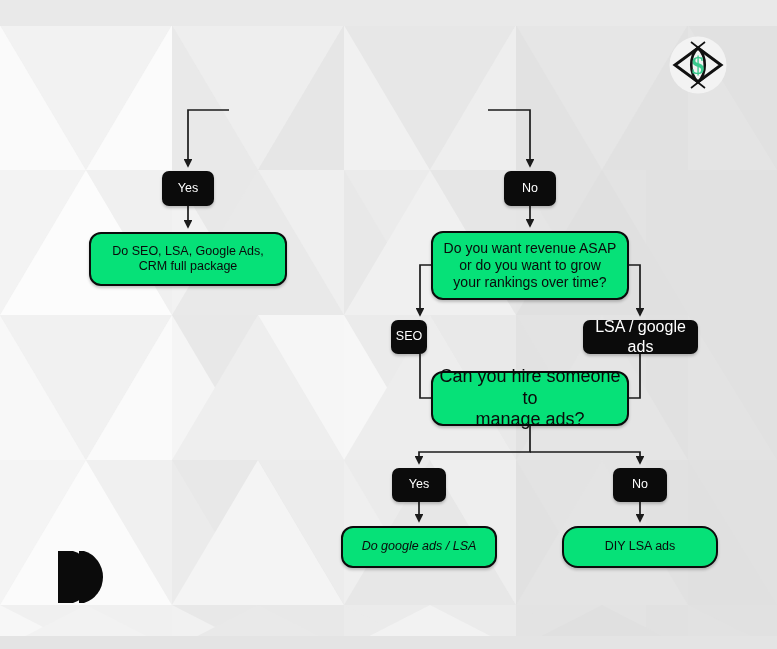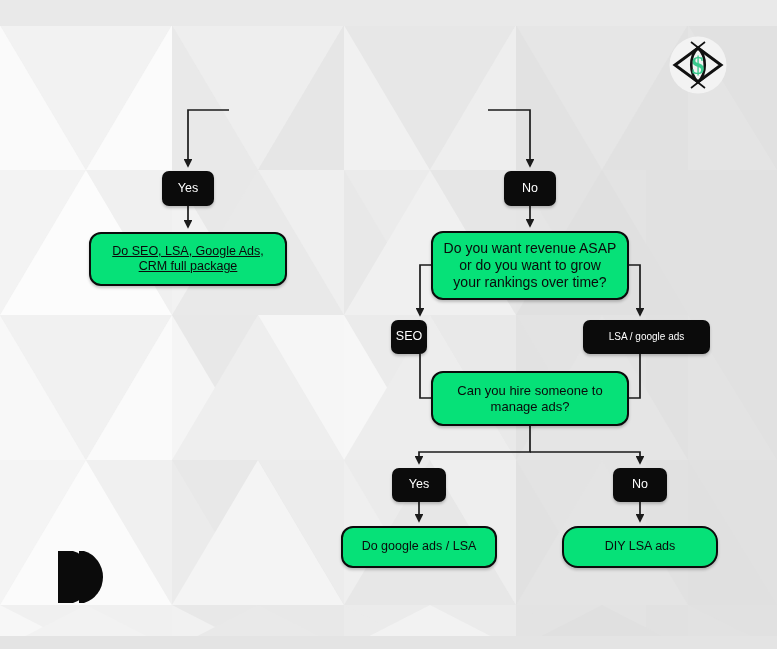--- a/index.html
+++ b/index.html
@@ -49,28 +49,28 @@
   .node.black {
     background: #0b0b0b;
     border-radius: 7px;
     color: #ffffff;
     box-shadow: 0 2px 3px rgba(0,0,0,0.22);
   }
   
   #n-budget      { left:229px; top:78px;  width:259px; height:64px; font-size:17px; font-weight:bold; letter-spacing:-0.2px; }
   #n-yes1        { left:162px; top:171px; width:52px;  height:35px; font-size:12.5px; }
   #n-no1         { left:504px; top:171px; width:52px;  height:35px; font-size:12.5px; }
-  #n-full-pkg    { left:89px;  top:232px; width:198px; height:54px; font-size:12.5px;text-decoration:underline; }
+  #n-full-pkg    { left:89px;  top:232px; width:198px; height:54px; font-size:12.5px; }
   #n-revenue     { left:431px; top:231px; width:198px; height:69px; font-size:14px; }
   #n-seo         { left:391px; top:320px; width:36px;  height:34px; font-size:12.5px; }
-  #n-lsa         { left:583px; top:320px; width:127px; height:34px; font-size:10px; }
-  #n-hire        { left:431px; top:371px; width:198px; height:55px; font-size:13px; }
+  #n-lsa         { left:583px; top:320px; width:115px; height:34px; font-size:16px; }
+  #n-hire        { left:431px; top:371px; width:198px; height:55px; font-size:18px; }
   #n-yes2        { left:392px; top:468px; width:54px;  height:34px; font-size:12.5px; }
   #n-no2         { left:613px; top:468px; width:54px;  height:34px; font-size:12.5px; }
-  #n-google-ads  { left:341px; top:526px; width:156px; height:42px; font-size:12.5px; }
+  #n-google-ads  { left:341px; top:526px; width:156px; height:42px; font-size:12.5px;font-style:italic; }
   #n-diy         { left:562px; top:526px; width:156px; height:42px; font-size:12.5px;border-radius:16px; }
 
   
   #logo-badge {
     position: absolute;
     left: 669px; top: 36px;
     width: 58px; height: 58px;
     z-index: 3;
   }
   #logo-mark {

